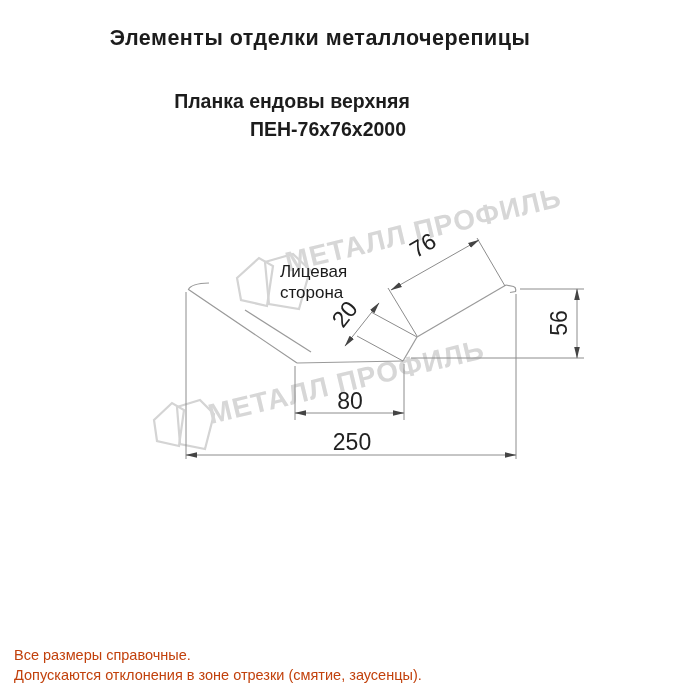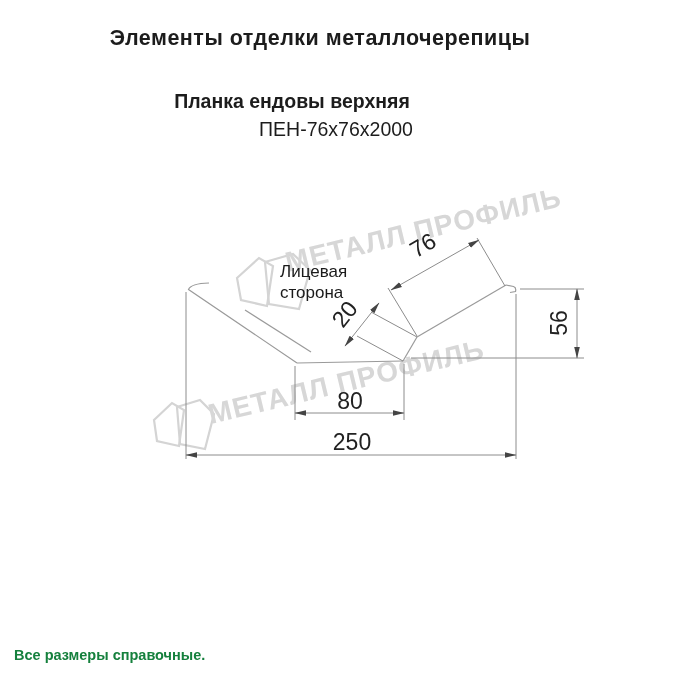--- a/index.html
+++ b/index.html
@@ -1,22 +1,22 @@
 <!DOCTYPE html>
 <html><head>
 <meta charset="utf-8">
 <style>
   html,body{margin:0;padding:0;background:#ffffff;}
   body{width:700px;height:700px;position:relative;font-family:"Liberation Sans",sans-serif;overflow:hidden;}
   .header{position:absolute;left:0;top:0;width:700px;text-align:center;color:#1c1c1c;}
   .title{position:absolute;left:0;top:26px;width:640px;font-size:21.5px;font-weight:bold;letter-spacing:.5px;}
   .subtitle{position:absolute;left:0;top:90px;width:584px;font-size:19.5px;font-weight:bold;}
-  .product-code{position:absolute;left:12px;top:118px;width:648px;font-size:19.5px;font-weight:normal;}
+  .product-code{position:absolute;left:4px;top:118px;width:648px;font-size:19.5px;font-weight:bold;}
   .drawing{position:absolute;left:0;top:0;}
-  .footer{position:absolute;left:14px;top:645px;font-size:14.5px;color:#15803d;line-height:20px;font-weight:bold;}
+  .footer{position:absolute;left:14px;top:645px;font-size:14.5px;color:#c2410c;line-height:20px;}
   svg text{font-family:"Liberation Sans",sans-serif;}
   .dimtxt{font-size:23px;fill:#222222;}
   .lbltxt{font-size:17px;fill:#1a1a1a;}
   .wmtxt{font-size:28px;font-weight:bold;letter-spacing:1px;}
 </style>
 </head>
 <body>
 
 <div class="header">
   <div class="title">Элементы отделки металлочерепицы</div>
@@ -83,13 +83,14 @@
   <text class="dimtxt" text-anchor="middle" transform="translate(352,450)">250</text>
 
   <g>
     <text class="lbltxt" x="280" y="277">Лицевая</text>
     <text class="lbltxt" x="280" y="298">сторона</text>
   </g>
 </svg>
 
 <div class="footer">
   <div>Все размеры справочные.</div>
+  <div>Допускаются отклонения в зоне отрезки (смятие, заусенцы).</div>
 </div>
 
 </body></html>

